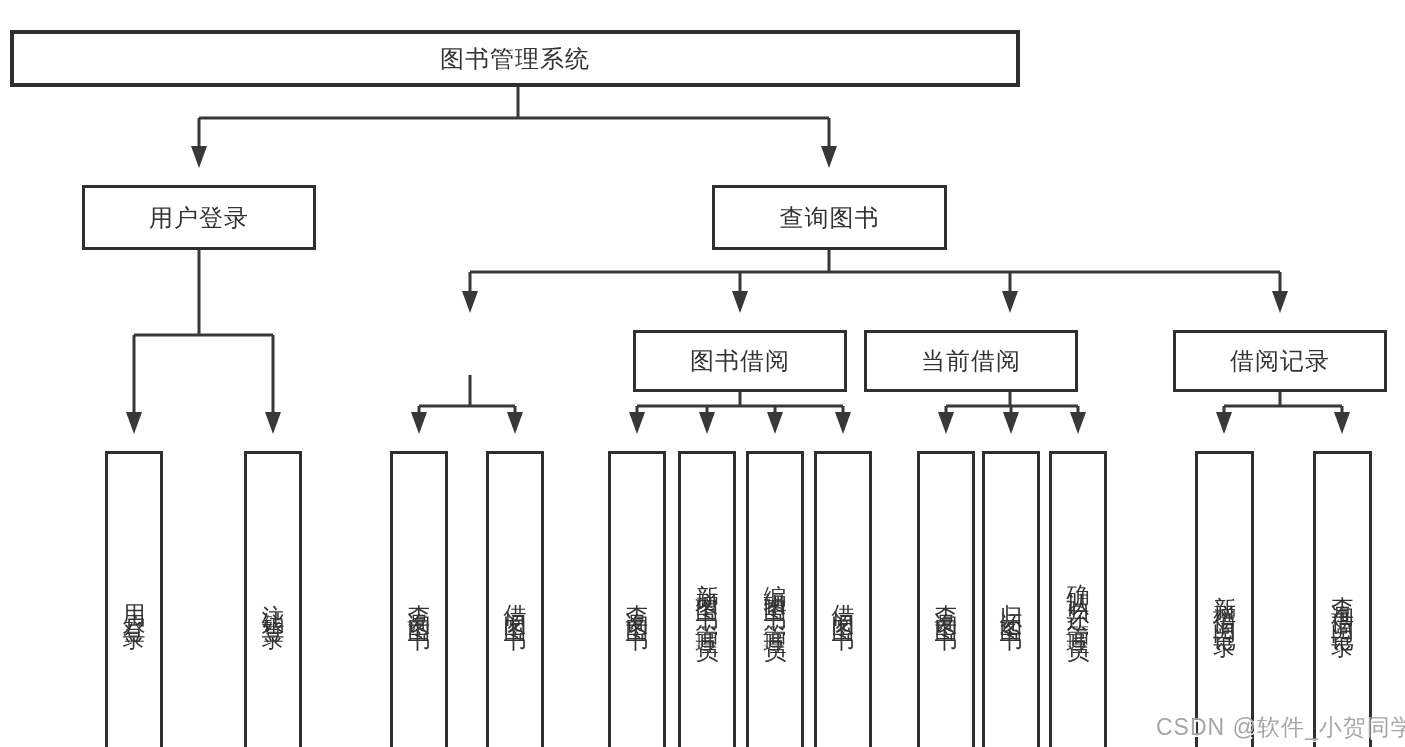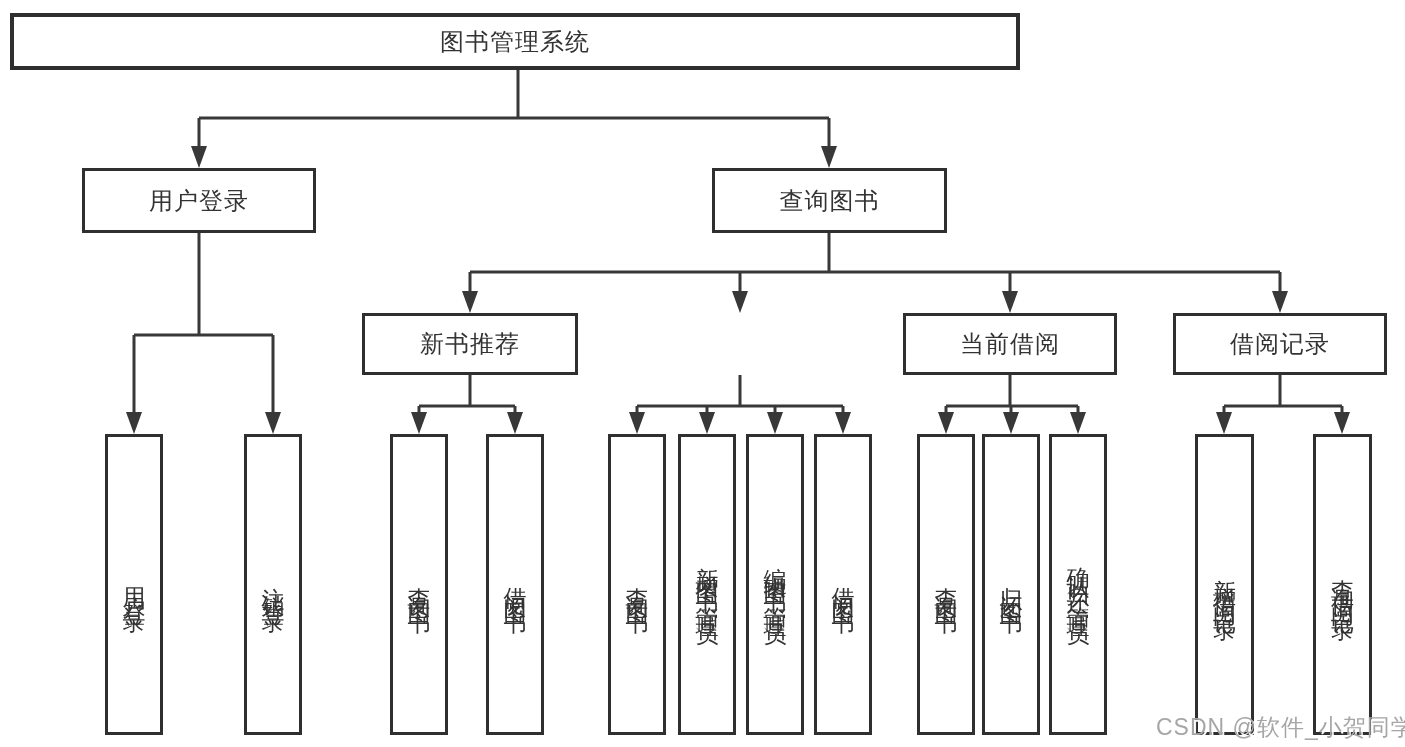--- a/index.html
+++ b/index.html
@@ -8,21 +8,21 @@
     background:var(--bg,#ffffff);
     font-family:"Liberation Sans","DejaVu Sans",sans-serif;
     color:var(--text,#333);
   }
   .connectors{position:absolute;left:0;top:0;width:1405px;height:747px;}
   .edge{stroke:var(--line,#383838);stroke-width:3;fill:none;}
   .arrow{fill:var(--line,#383838);stroke:none;}
   .node{
     position:absolute;background:#fff;box-sizing:border-box;
     border:3px solid var(--border,#2f2f2f);
-    display:flex;align-items:center;justify-content:center;
+    display:flex;align-items:center;justify-content:center;margin-top:17px;
   }
   .node.root{border-width:4px;}
   .node.h span{font-size:24px;letter-spacing:1px;white-space:nowrap;}
   .node.v span{
     writing-mode:vertical-rl;text-orientation:mixed;
     font-size:23px;letter-spacing:8px;line-height:1;white-space:nowrap;
   }
   .watermark{
     position:absolute;left:1156px;top:712px;z-index:5;
     font-size:23px;letter-spacing:1px;white-space:nowrap;
@@ -76,24 +76,24 @@
     <span>图书管理系统</span>
   </div>
 
   <div class="node h" style="left:82px;top:168px;width:234px;height:65px">
     <span>用户登录</span>
   </div>
   <div class="node h" style="left:712px;top:168px;width:235px;height:65px">
     <span>查询图书</span>
   </div>
 
-  <div class="node h" style="left:362px;top:313px;width:216px;height:62px">
-    <span>新书推荐</span>
+  <div class="node h" style="left:633px;top:313px;width:214px;height:62px">
+    <span>图书借阅</span>
   </div>
-  <div class="node h" style="left:903px;top:313px;width:214px;height:62px">
+  <div class="node h" style="left:864px;top:313px;width:214px;height:62px">
     <span>当前借阅</span>
   </div>
   <div class="node h" style="left:1173px;top:313px;width:214px;height:62px">
     <span>借阅记录</span>
   </div>
 
   <div class="node v" style="left:105px;top:434px;width:58px;height:301px">
     <span>用户登录</span>
   </div>
   <div class="node v" style="left:244px;top:434px;width:58px;height:301px">

